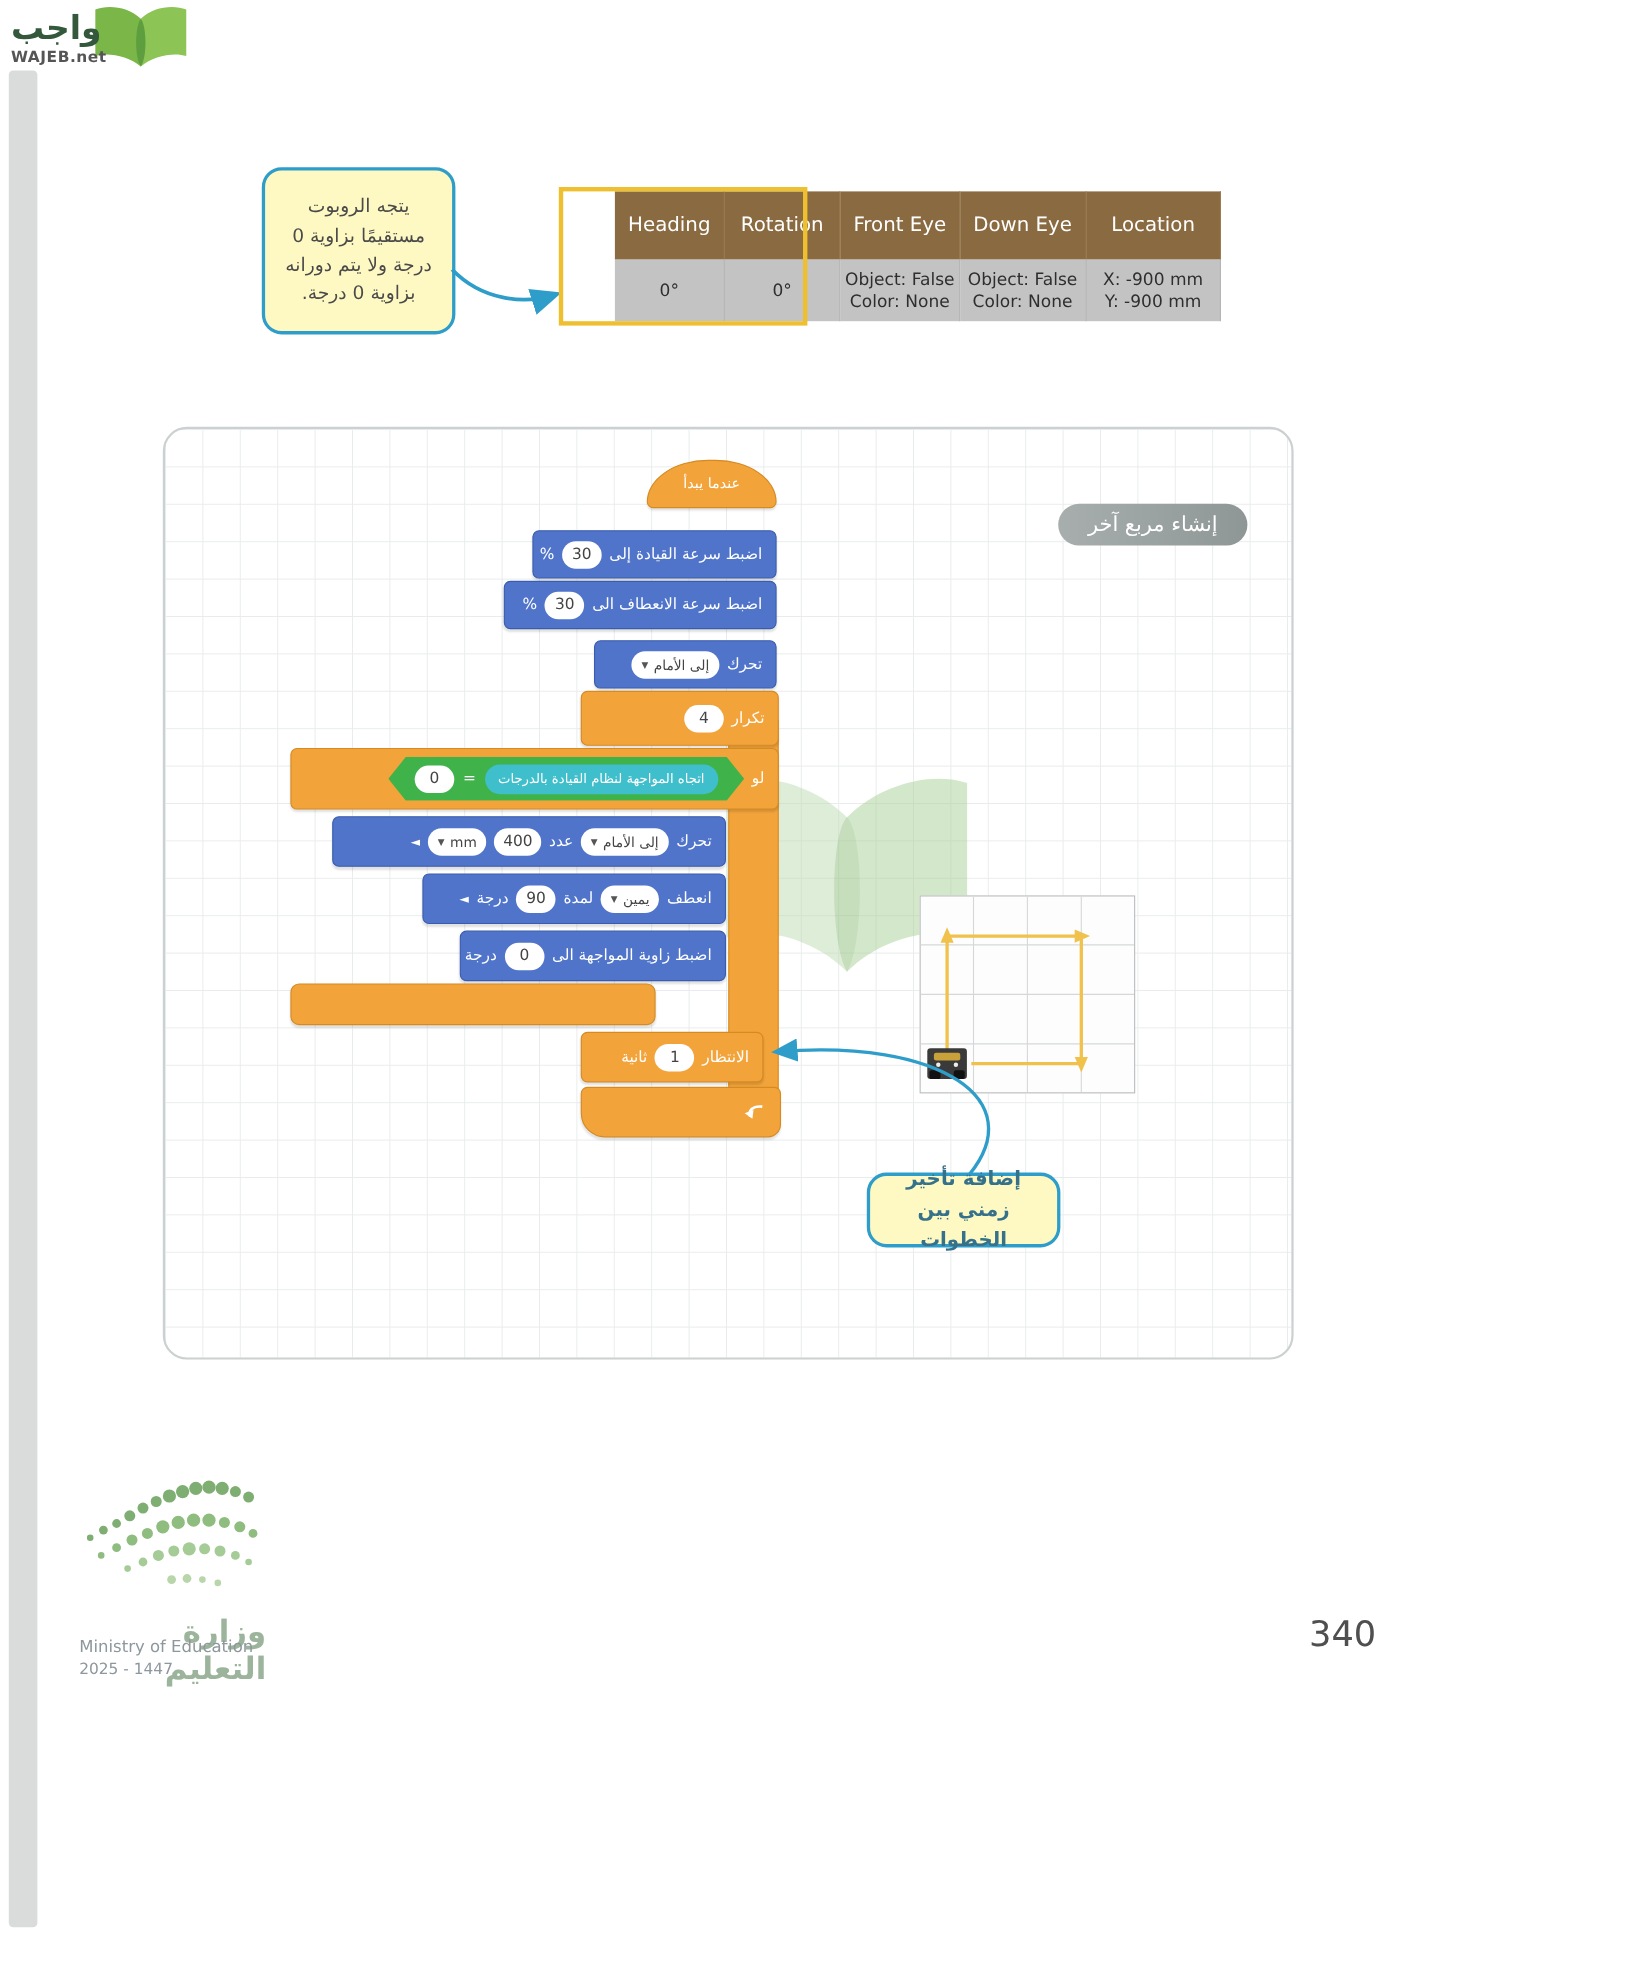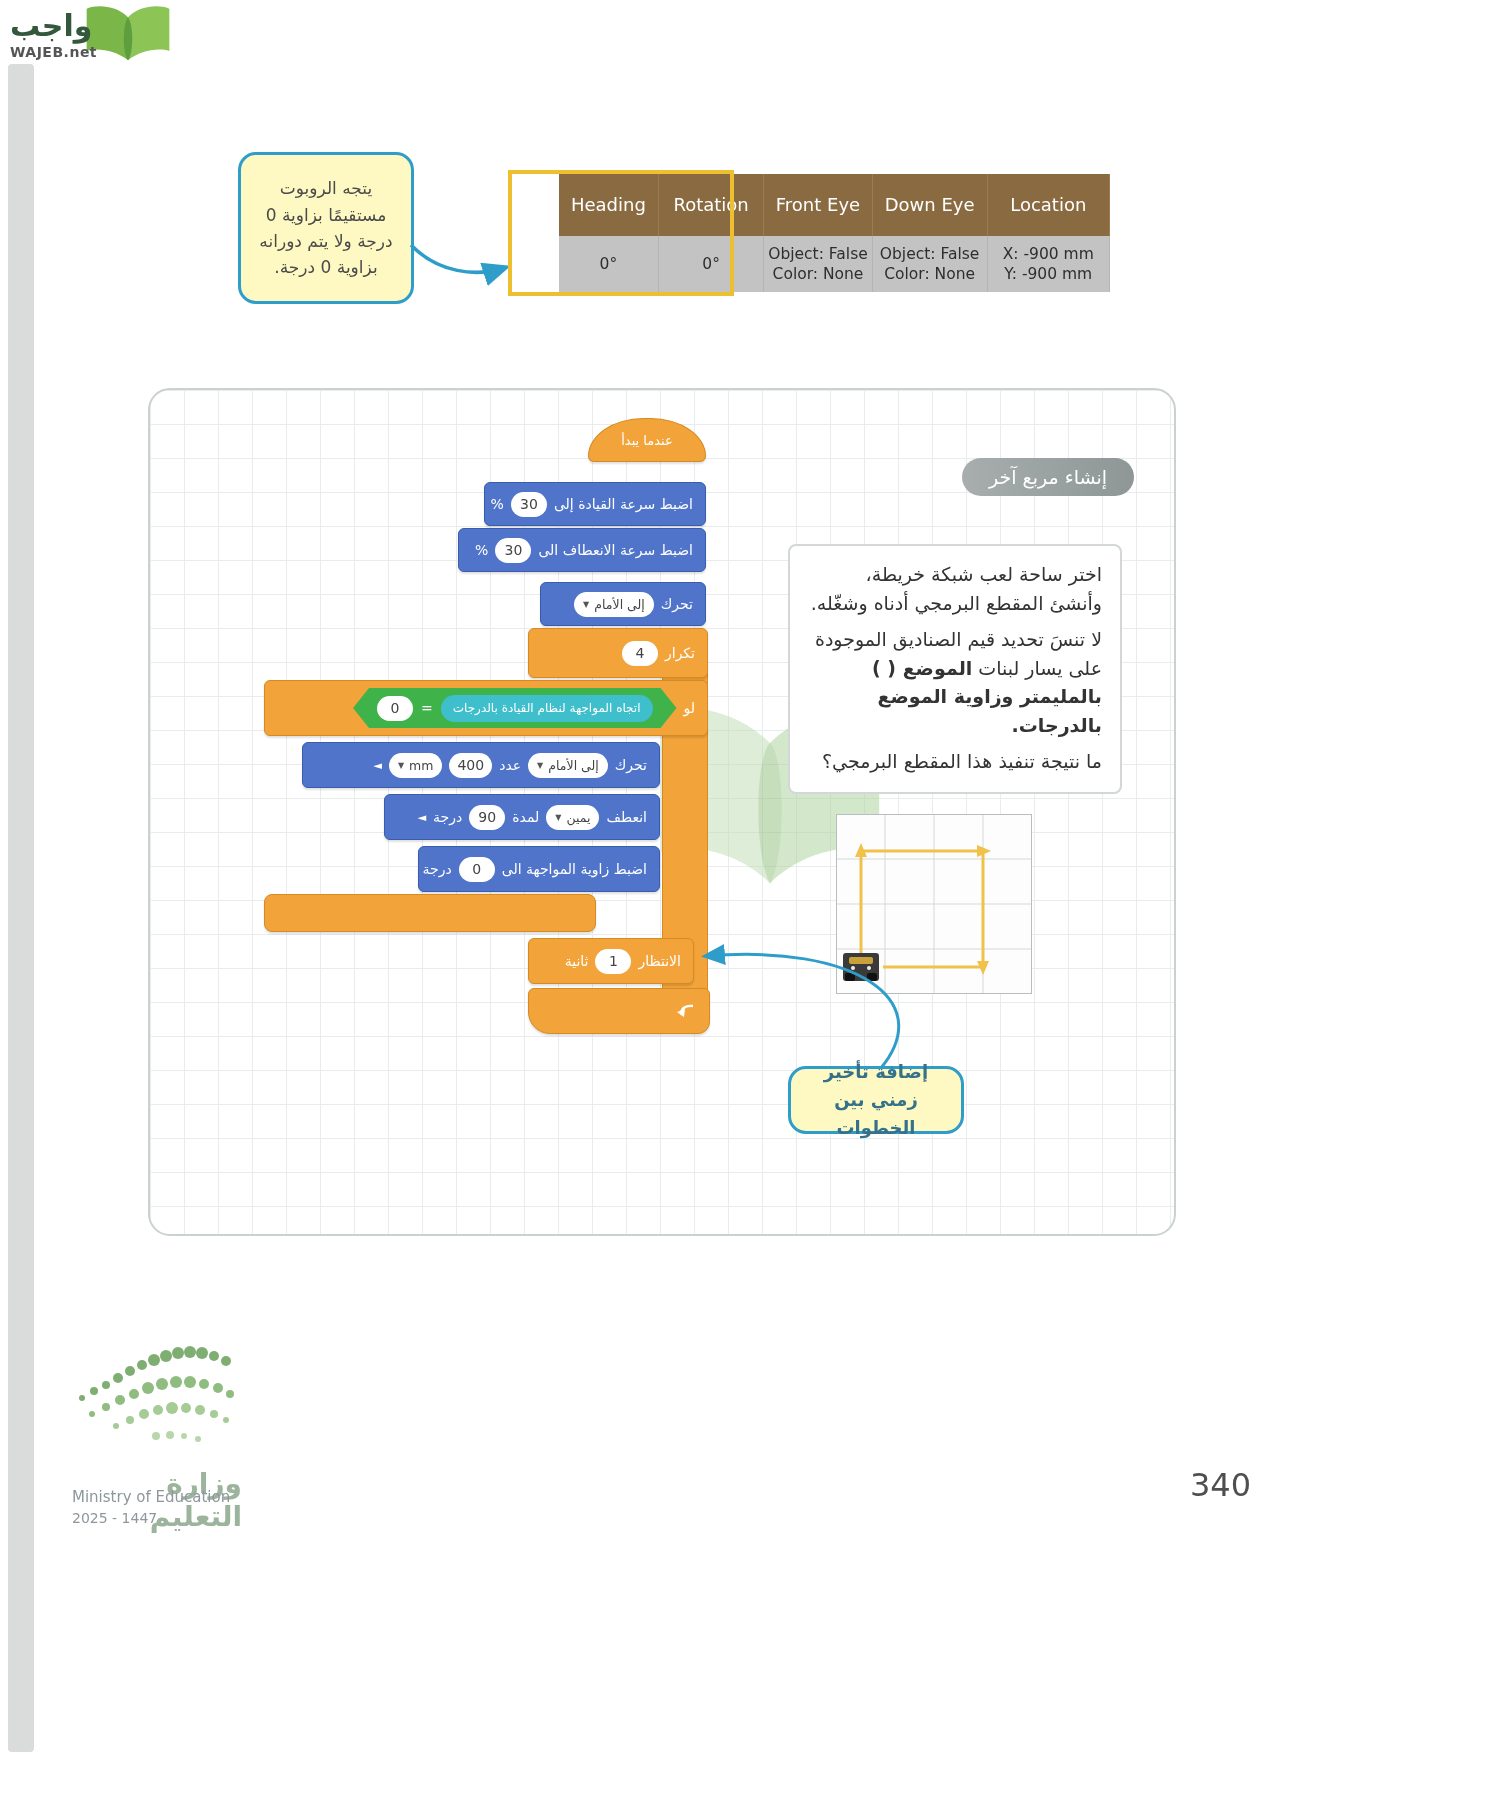--- a/index.html
+++ b/index.html
@@ -210,27 +210,20 @@
     <svg width="22" height="18" viewBox="0 0 22 18">
       <path d="M18,4 C 9,3 5,8 7,13" fill="none" stroke="#fff" stroke-width="2.4"></path>
       <path d="M2,10 L9,15 L10,7 z" fill="#fff"></path>
     </svg>
   </div>
 
   <div class="abs pill" style="left:962px; top:458px; width:172px; height:38px;">
     <span>إنشاء مربع آخر</span>
   </div>
 
-  <div class="abs infobox" style="left:788px; top:544px; width:334px; height:250px;">
-    <p>اختر ساحة لعب شبكة خريطة، وأنشئ المقطع البرمجي أدناه وشغّله.</p>
-    <p>
-      <span>لا تنسَ تحديد قيم الصناديق الموجودة على يسار لبنات </span><b>الموضع ( ) بالمليمتر وزاوية الموضع بالدرجات.</b>
-    </p>
-    <p>ما نتيجة تنفيذ هذا المقطع البرمجي؟</p>
-  </div>
 
   <div class="abs minigrid" style="left:836px; top:814px; width:196px; height:180px;">
     <svg width="194" height="178" viewBox="0 0 194 178">
       <g stroke="#d5d8d8" stroke-width="1">
         <line x1="48" y1="0" x2="48" y2="178"></line>
           <line x1="97" y1="0" x2="97" y2="178"></line>
           <line x1="146" y1="0" x2="146" y2="178"></line>
         <line x1="0" y1="44" x2="194" y2="44"></line>
           <line x1="0" y1="89" x2="194" y2="89"></line>
           <line x1="0" y1="134" x2="194" y2="134"></line>

